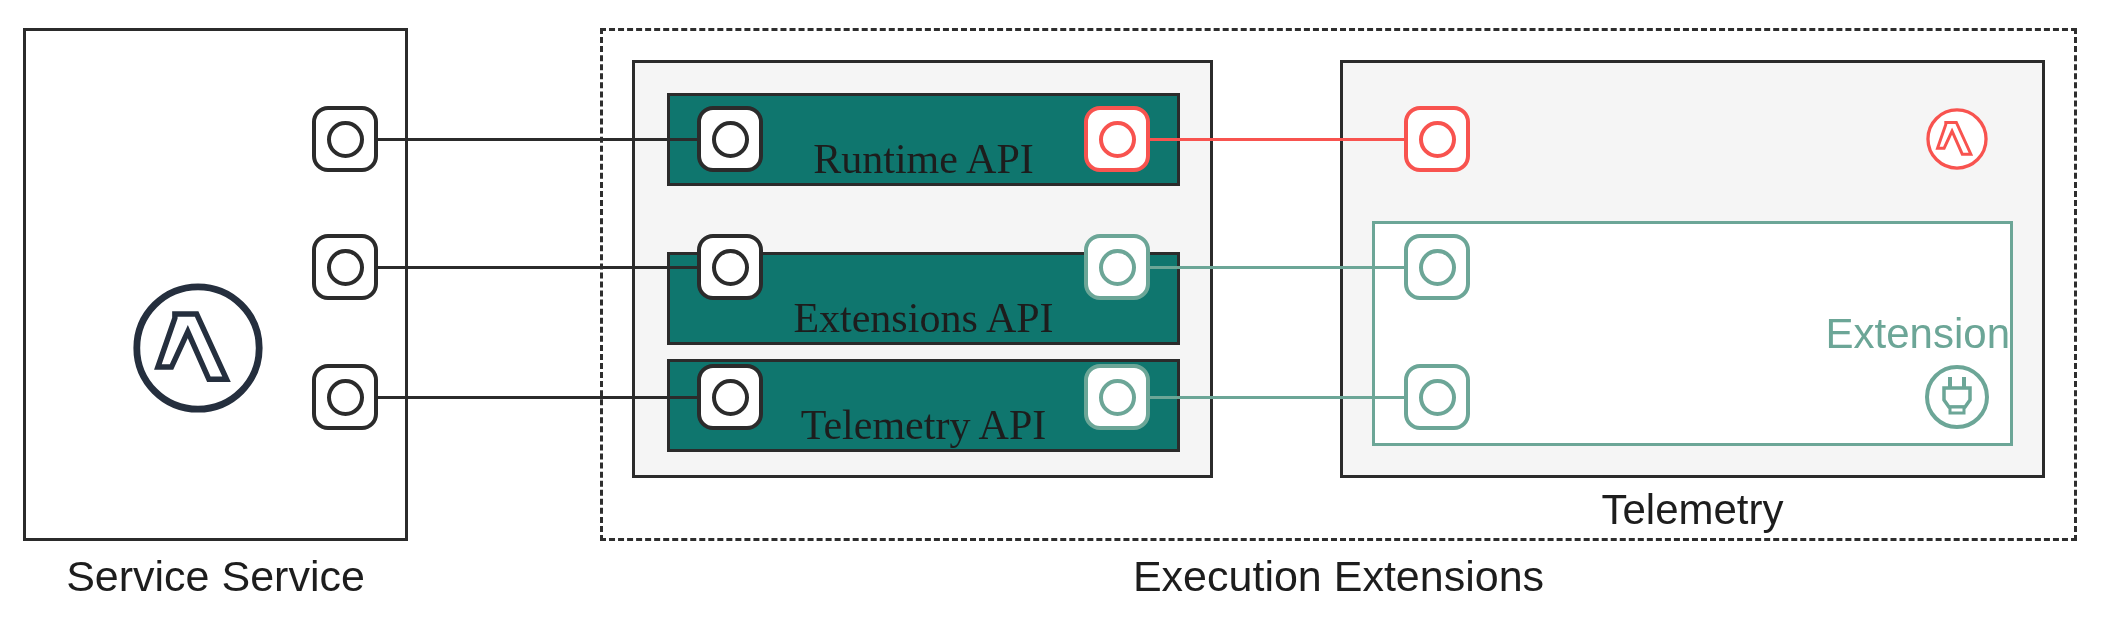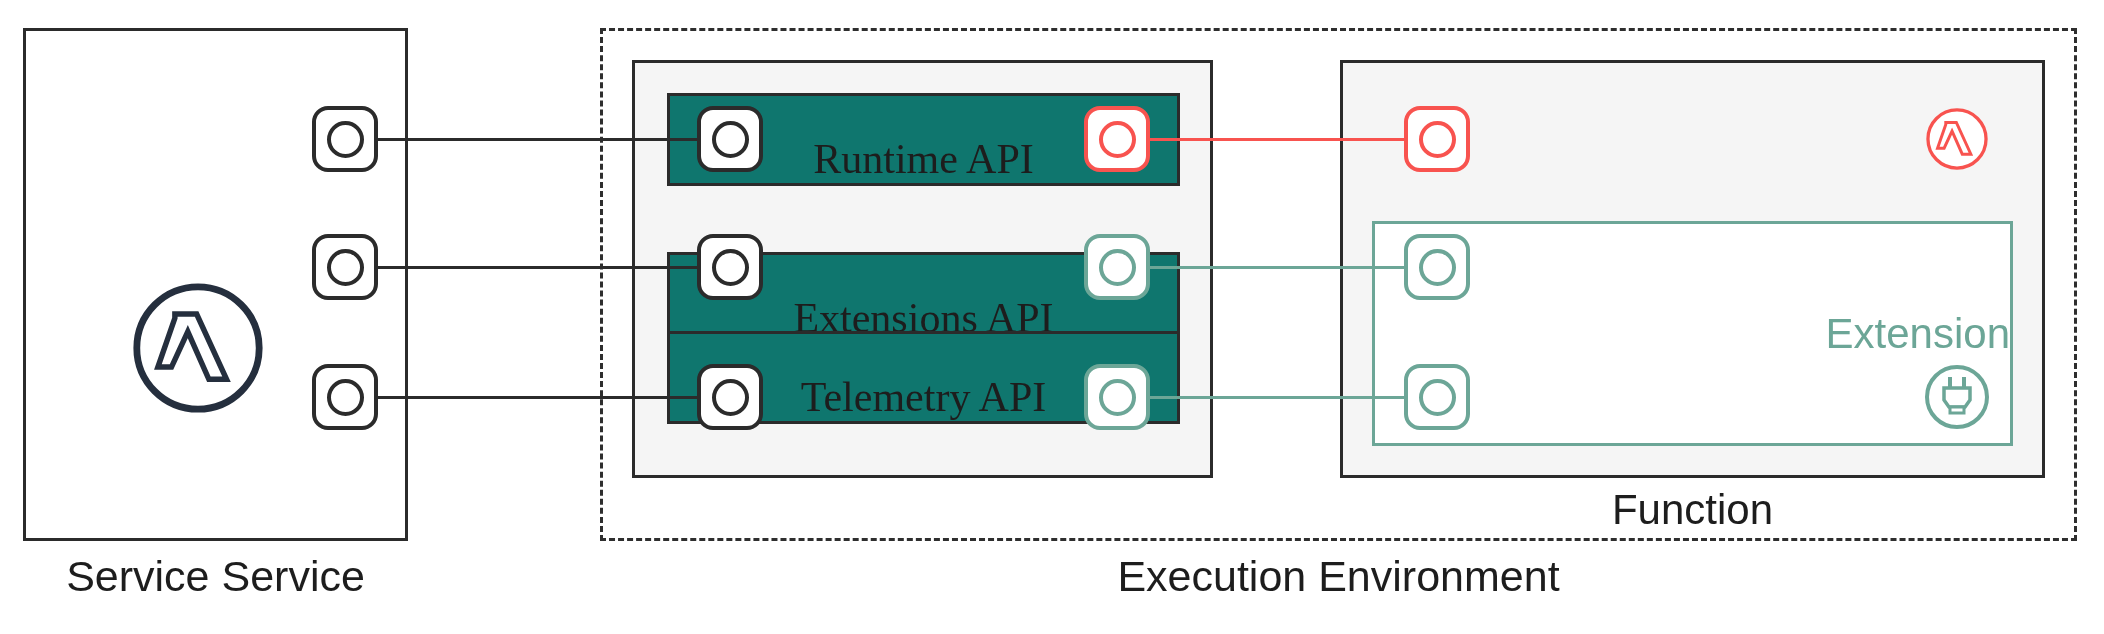--- a/index.html
+++ b/index.html
@@ -47,21 +47,21 @@
 
   <div class="abs hline black" style="left:343px;top:138px;width:389px;"></div>
   <div class="abs hline black" style="left:343px;top:266px;width:389px;"></div>
   <div class="abs hline black" style="left:343px;top:396px;width:389px;"></div>
 
   <div class="abs hline red" style="left:1116px;top:138px;width:321px;"></div>
   <div class="abs hline teal" style="left:1116px;top:266px;width:321px;"></div>
   <div class="abs hline teal" style="left:1116px;top:396px;width:321px;"></div>
 
   <div class="abs exec-box"></div>
-  <div class="abs caption" style="left:600px;top:552px;width:1477px;">Execution Environment</div>
+  <div class="abs caption" style="left:600px;top:552px;width:1477px;">Execution Extensions</div>
 
   <div class="abs lambda-box"></div>
   <div class="abs icon-wrap" style="left:130px;top:280px;width:136px;height:136px;">
     <svg width="136" height="136" viewBox="0 0 100 100">
       <circle cx="50" cy="50" r="45" fill="#ffffff" stroke="#252f3e" stroke-width="5"></circle>
       <path d="M33 25 L49 25 L71 73 L58 73 L42.5 38 L30.5 64 L20.5 64 L33 28 Z" fill="#ffffff" stroke="#252f3e" stroke-width="4" stroke-linejoin="miter"></path>
     </svg>
   </div>
   <div class="abs port" style="left:312px;top:106px;">
       <span class="dot"></span>
@@ -75,21 +75,21 @@
   <div class="abs caption" style="left:23px;top:552px;width:385px;">Service Service</div>
 
   <div class="abs api-box"></div>
 
   <div class="abs row" style="top:93px;">
     <span class="row-label">Runtime API</span>
   </div>
   <div class="abs row" style="top:221px;margin-top:31px;">
     <span class="row-label">Extensions API</span>
   </div>
-  <div class="abs row" style="top:331px;">
+  <div class="abs row" style="top:359px;">
     <span class="row-label">Telemetry API</span>
   </div>
 
   <div class="abs port" style="left:697px;top:106px;">
       <span class="dot"></span>
     </div>
   <div class="abs port" style="left:697px;top:234px;">
       <span class="dot"></span>
     </div>
   <div class="abs port" style="left:697px;top:364px;">
@@ -100,21 +100,21 @@
       <span class="dot"></span>
     </div>
   <div class="abs port teal" style="left:1084px;top:234px;">
       <span class="dot"></span>
     </div>
   <div class="abs port teal" style="left:1084px;top:364px;">
       <span class="dot"></span>
     </div>
 
   <div class="abs proc-box"></div>
-  <div class="abs caption" style="left:1340px;top:486px;width:705px;font-size:42px;">Function</div>
+  <div class="abs caption" style="left:1340px;top:486px;width:705px;font-size:42px;">Telemetry</div>
 
   <div class="abs port red" style="left:1404px;top:106px;">
       <span class="dot"></span>
     </div>
   <div class="abs icon-wrap" style="left:1924px;top:106px;width:66px;height:66px;">
     <svg width="66" height="66" viewBox="0 0 100 100">
       <circle cx="50" cy="50" r="44" fill="#ffffff" stroke="#f8534f" stroke-width="5"></circle>
       <path d="M33 25 L49 25 L71 73 L58 73 L42.5 38 L30.5 64 L20.5 64 L33 28 Z" fill="#ffffff" stroke="#f8534f" stroke-width="4.5" stroke-linejoin="miter"></path>
     </svg>
   </div>

